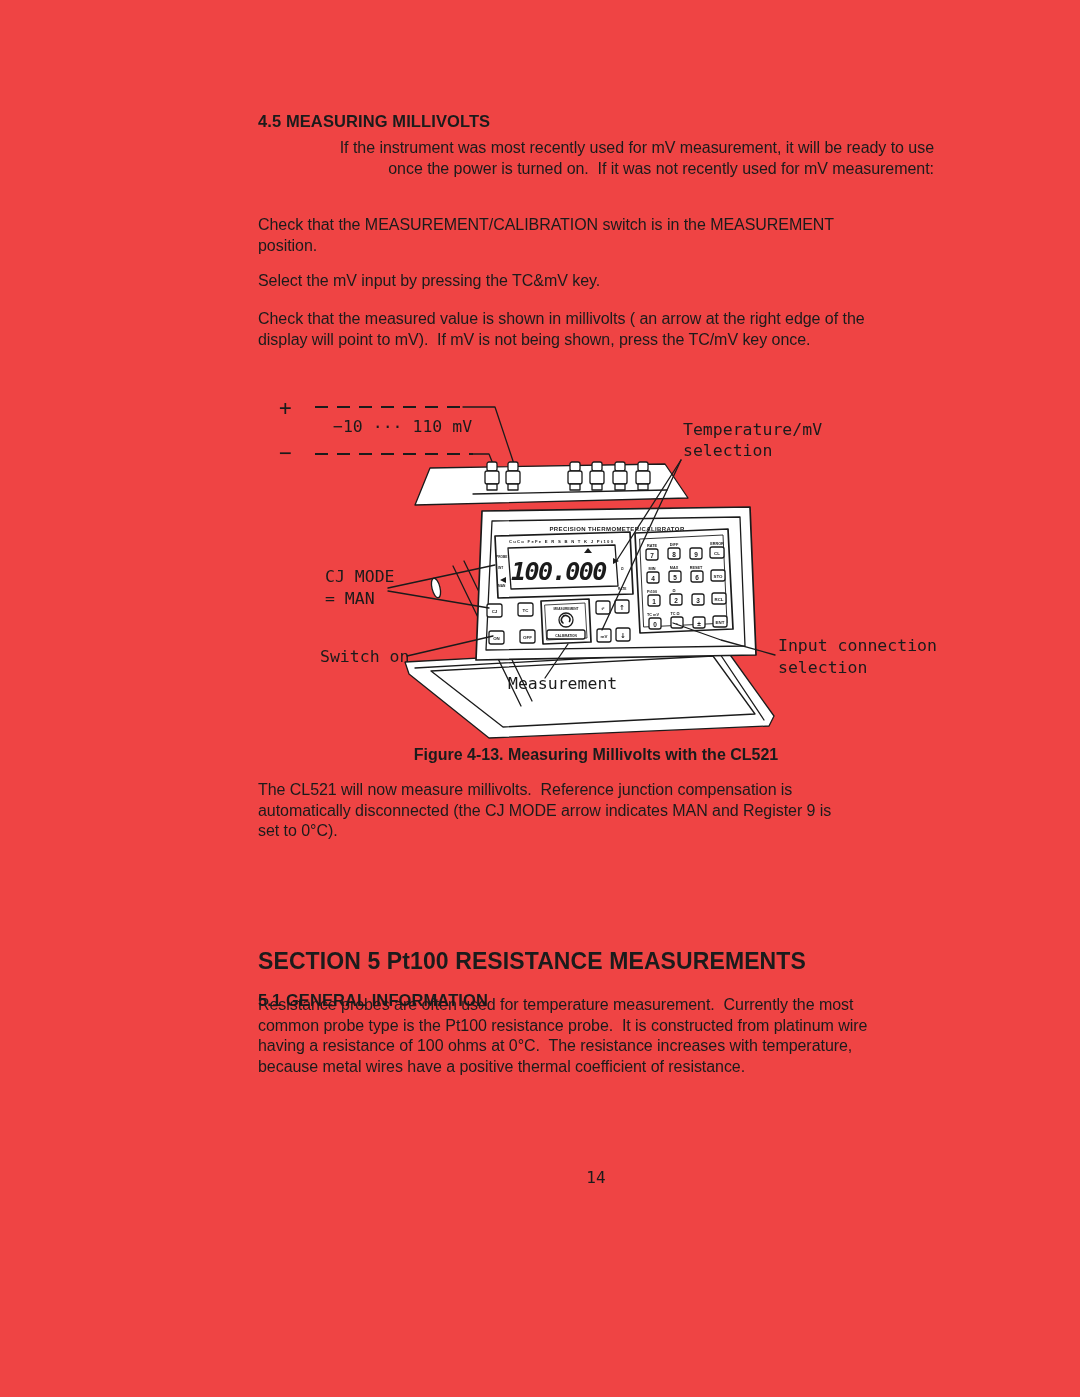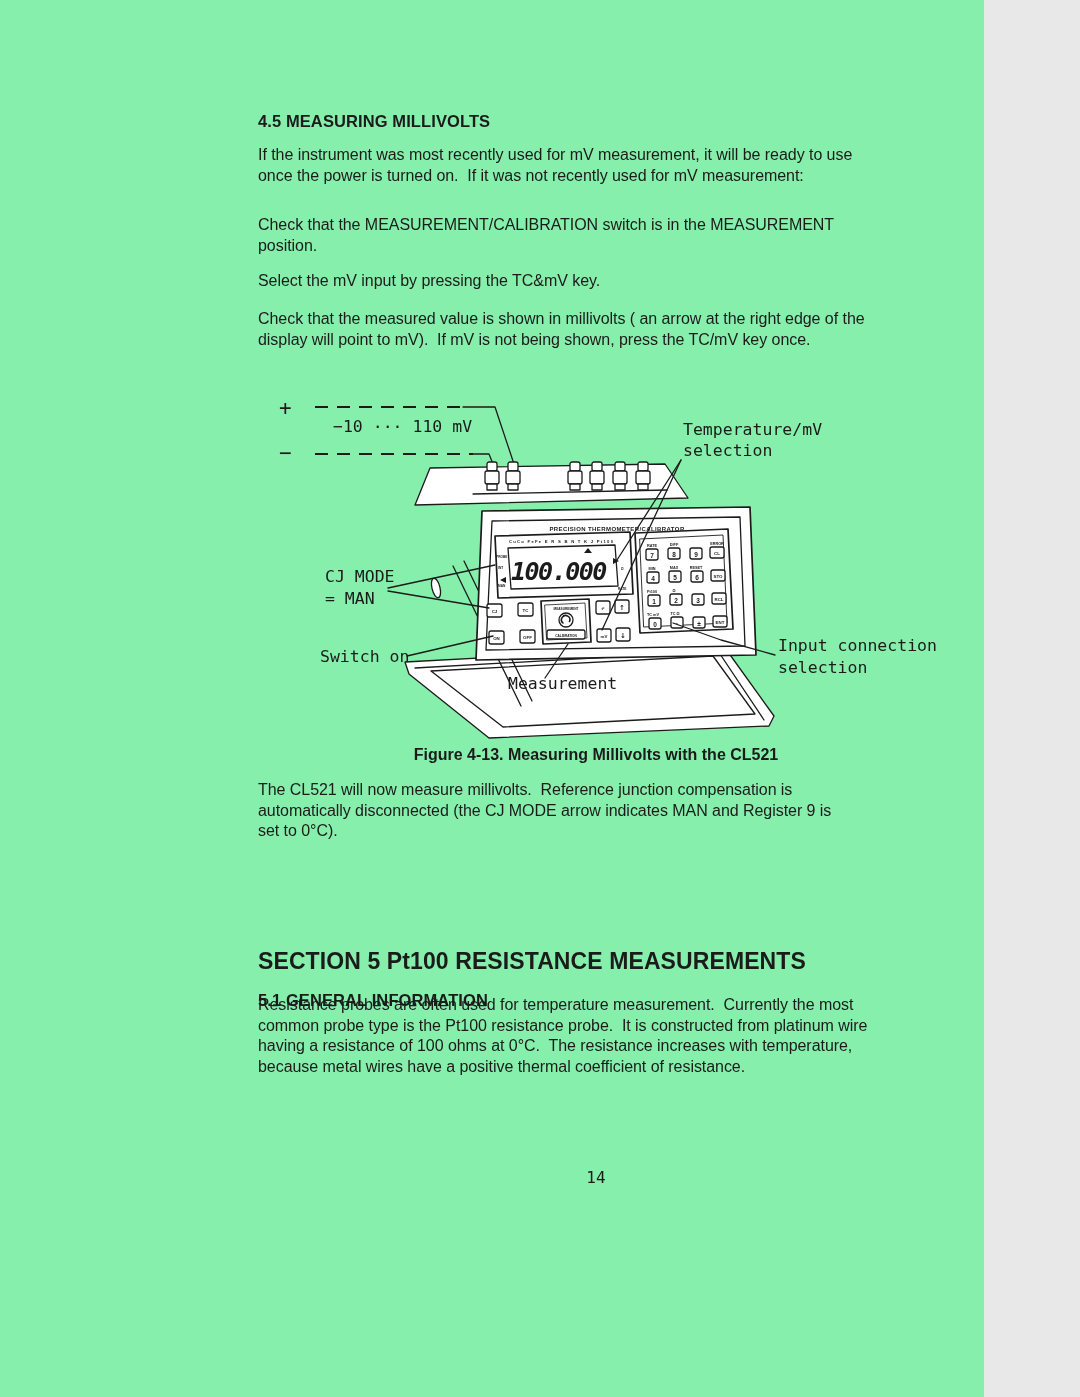--- a/index.html
+++ b/index.html
@@ -1,17 +1,17 @@
 <!DOCTYPE html>
 <html><head>
 <meta charset="utf-8">
 <style>
   html,body{margin:0;padding:0;background:#e8e8e8;}
   .page{
-    position:relative;width:984px;height:1397px;background:#86efac;
+    position:relative;width:1080px;height:1397px;background:#ef4444;
     font-family:"Liberation Sans",sans-serif;color:#1b1b1b;overflow:hidden;
   }
   .abs{position:absolute;}
   .body-text{
     font-size:16px;line-height:20.5px;white-space:pre-wrap;
     letter-spacing:-0.05px;width:676px;
   }
   .h-sub{font-size:16.5px;font-weight:bold;letter-spacing:0.1px;}
   .h-sec{font-size:23px;font-weight:bold;letter-spacing:0.1px;}
   .caption{font-size:16px;font-weight:bold;text-align:center;width:676px;}
@@ -34,21 +34,21 @@
   .kfn{font-family:"Liberation Sans",sans-serif;font-weight:bold;font-size:4.4px;text-anchor:middle;}
   .karr{font-family:"DejaVu Sans",sans-serif;font-weight:bold;font-size:7px;text-anchor:middle;}
 </style>
 </head>
 <body>
 
 <div class="page">
 
   <div class="abs h-sub" style="left:258px;top:112px;">4.5  MEASURING MILLIVOLTS</div>
 
-  <div class="abs body-text" style="left:258px;top:145px;">If the instrument was most recently used for mV measurement, it will be ready to use
+  <div class="abs body-text" style="left:258px;top:138px;text-align:right;">If the instrument was most recently used for mV measurement, it will be ready to use
 once the power is turned on.  If it was not recently used for mV measurement:</div>
 
   <div class="abs body-text" style="left:258px;top:215px;">Check that the MEASUREMENT/CALIBRATION switch is in the MEASUREMENT
 position.</div>
 
   <div class="abs body-text" style="left:258px;top:271px;">Select the mV input by pressing the TC&amp;mV key.</div>
 
   <div class="abs body-text" style="left:258px;top:309px;">Check that the measured value is shown in millivolts ( an arrow at the right edge of the
 display will point to mV).  If mV is not being shown, press the TC/mV key once.</div>
 

